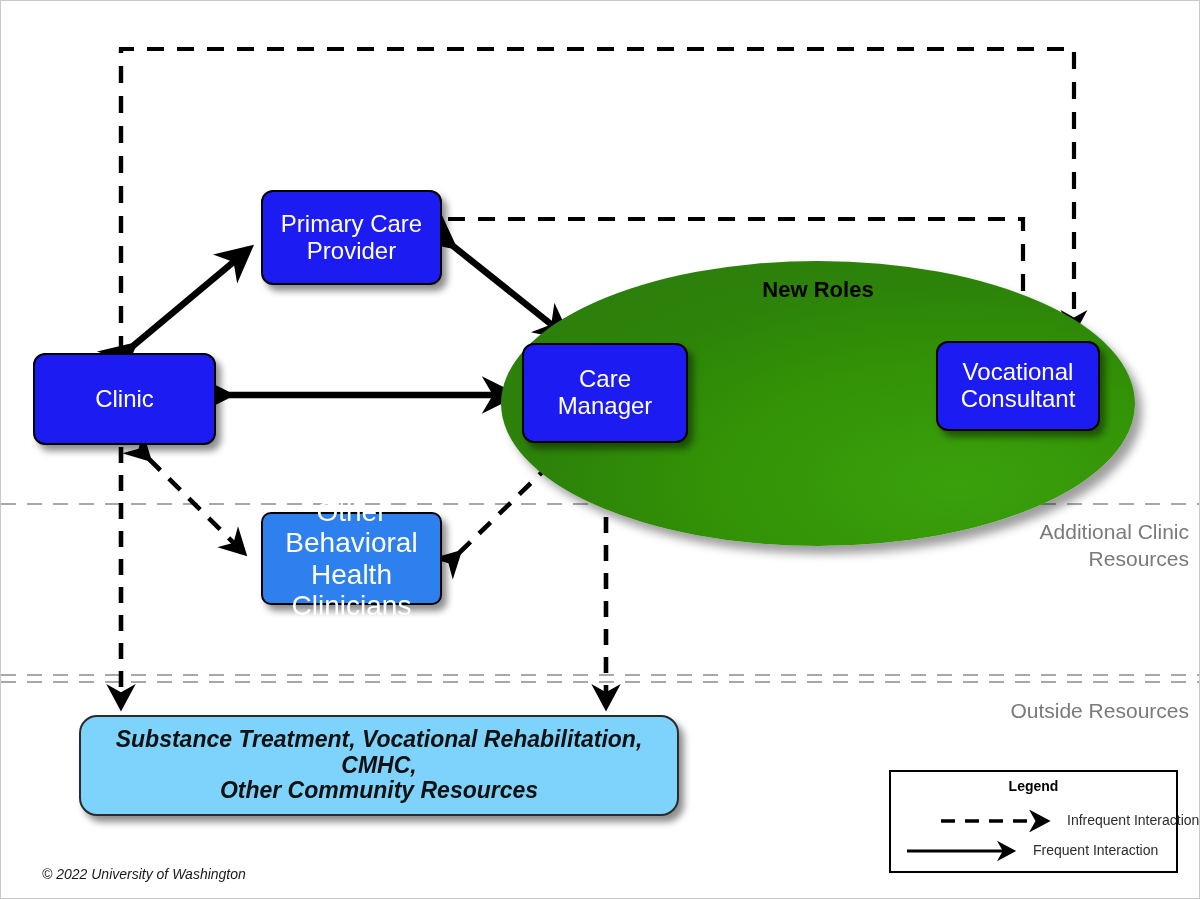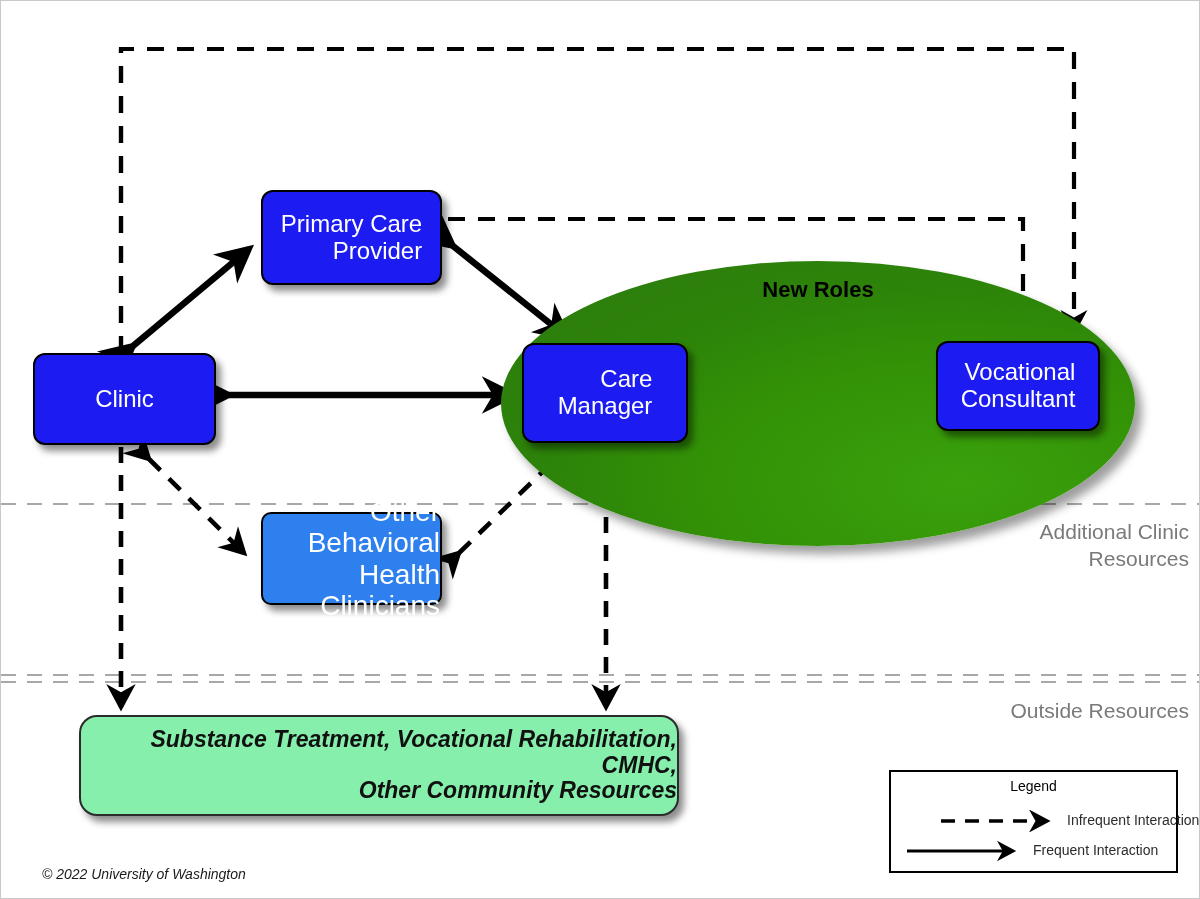--- a/index.html
+++ b/index.html
@@ -14,34 +14,34 @@
     overflow:hidden;
   }
 
   #wires{position:absolute;left:0;top:0;width:1200px;height:899px;}
 
   
   .node{
     position:absolute;
     box-sizing:border-box;
     display:flex;align-items:center;justify-content:center;
-    text-align:right;
+    text-align:center;
     color:#ffffff;
     border:2px solid #000000;
     border-radius:12px;
     box-shadow:5px 6px 7px rgba(0,0,0,.45);
     line-height:1.12;
     z-index:6;
   }
   .node span{display:block;}
 
   .node-blue{background:#1c1cf2;}
   .node-lblue{background:#2e80ef;border-radius:10px;}
   .node-cyan{
-    background:#86efac;color:#111111;
+    background:#7dd3fc;color:#111111;
     border:2px solid #2b2b2b;border-radius:18px;
     font-style:italic;font-weight:bold;
   }
 
   #n-pcp     {left:260px;top:189px;width:181px;height:95px;font-size:24px;}
   #n-patient {left:32px; top:352px;width:183px;height:92px;font-size:24px;}
   #n-cm      {left:521px;top:342px;width:166px;height:100px;font-size:24px;}
   #n-psy     {left:935px;top:340px;width:164px;height:90px;font-size:24px;}
   #n-obhc    {left:260px;top:511px;width:181px;height:93px;font-size:28px;}
   #n-outside {left:78px; top:714px;width:600px;height:101px;font-size:23px;}
@@ -69,21 +69,21 @@
   #z-clinic {right:10px;top:518px;width:420px;}
   #z-outside{right:10px;top:697px;width:420px;}
 
   
   #legend{
     position:absolute;left:888px;top:769px;width:285px;height:99px;
     background:#ffffff;border:2px solid #000000;z-index:8;
   }
   #legend-title{
     position:absolute;left:0;top:6px;width:285px;text-align:center;
-    font-size:14px;font-weight:normal;color:#000000;
+    font-size:14px;font-weight:bold;color:#000000;
   }
   .legend-row{position:absolute;left:0;width:285px;height:22px;}
   #lr-infrequent{top:38px;margin-left:34px;}
   #lr-frequent  {top:68px;}
   .legend-sample{position:absolute;left:14px;top:0;width:120px;height:22px;}
   .legend-text{
     position:absolute;left:142px;top:2px;width:140px;
     font-size:14px;color:#2b2b2b;
   }
 

